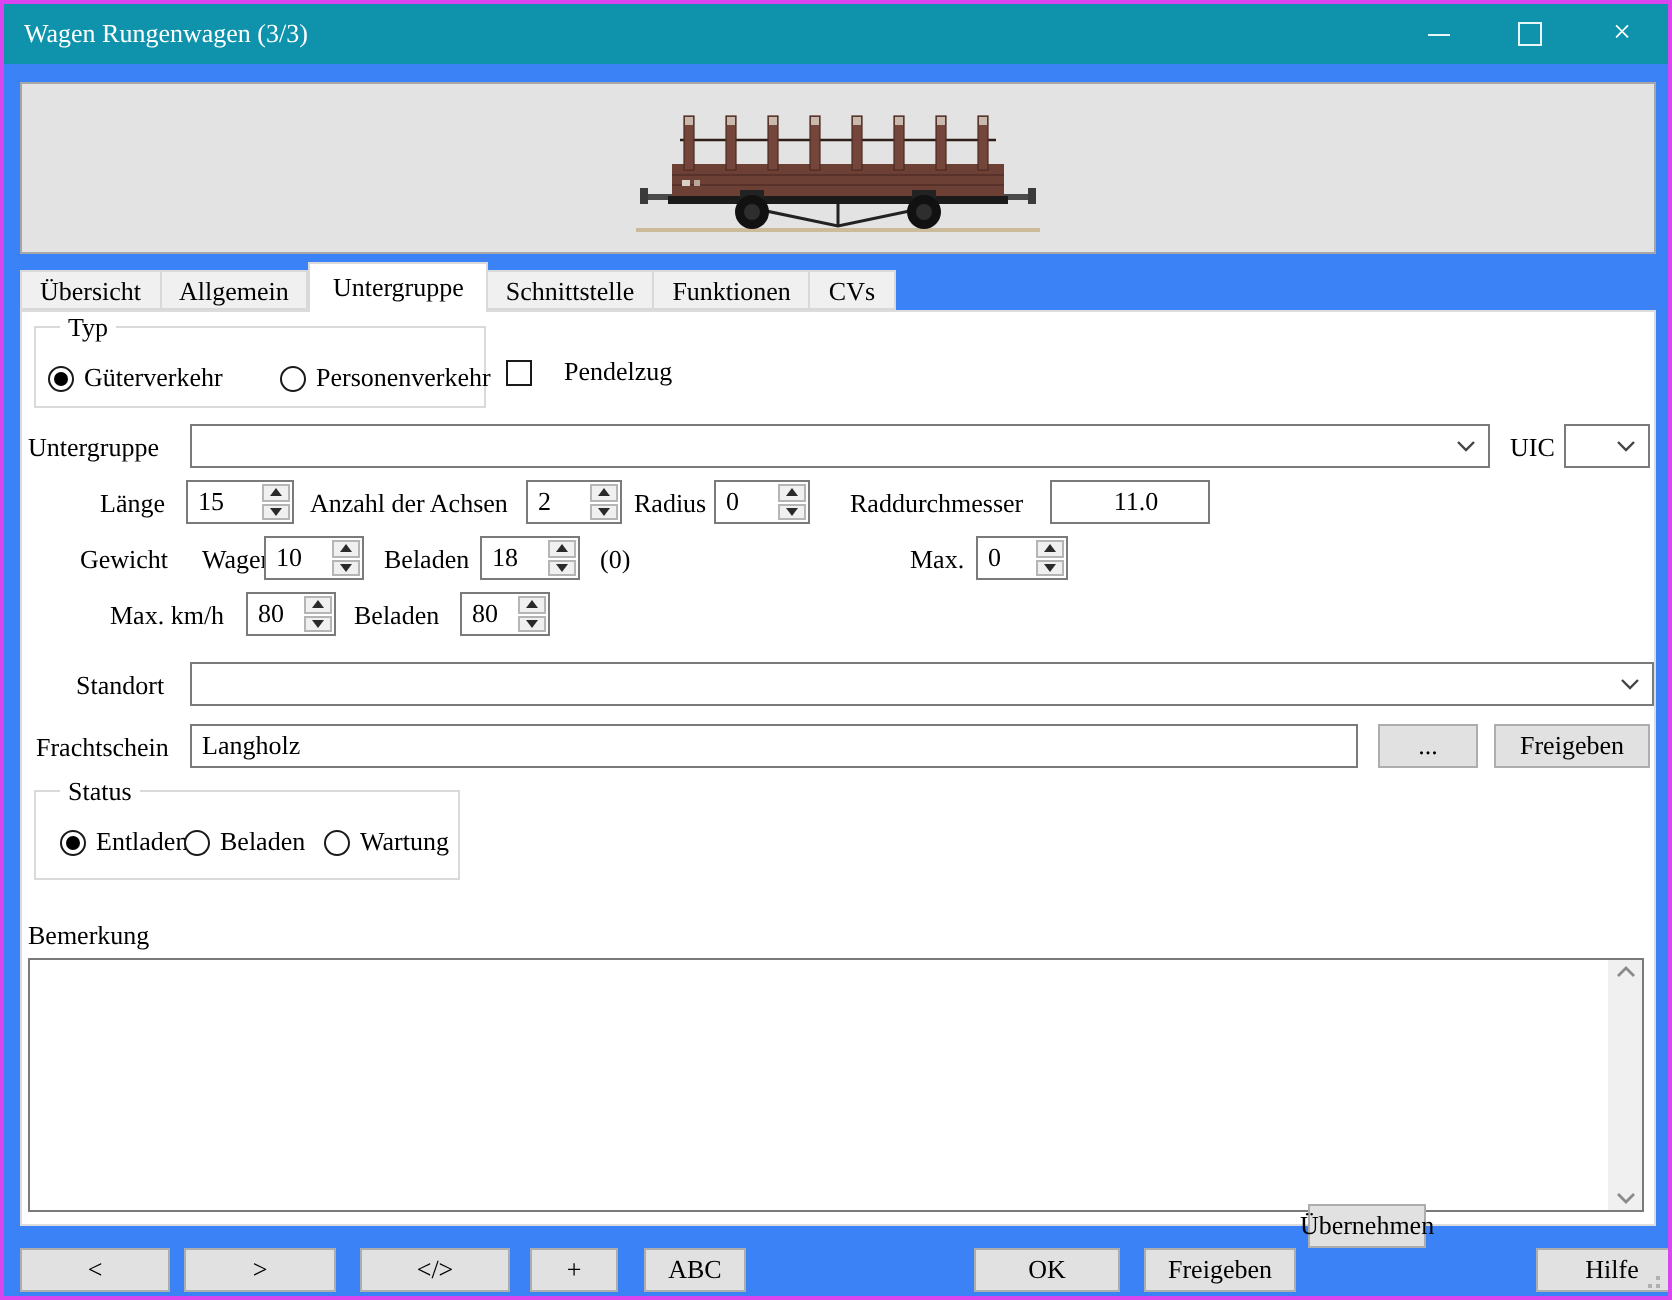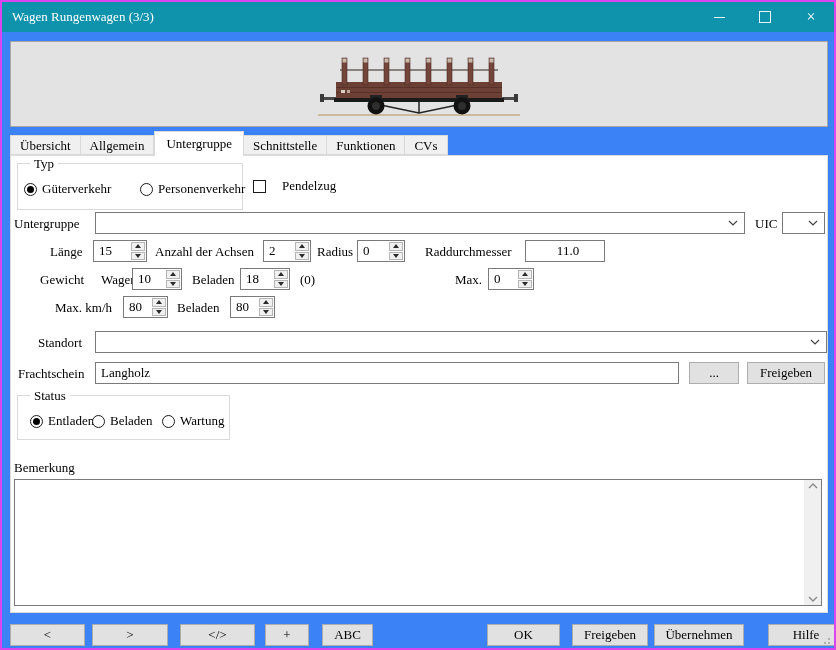--- a/index.html
+++ b/index.html
@@ -124,21 +124,21 @@
 
   <div class="tabs">
     <div class="tab">Übersicht</div>
     <div class="tab">Allgemein</div>
     <div class="tab active">Untergruppe</div>
     <div class="tab">Schnittstelle</div>
     <div class="tab">Funktionen</div>
     <div class="tab">CVs</div>
   </div>
 
-  <div class="gb" style="left:15px;top:161px;width:226px;height:47px;">
+  <div class="gb" style="left:15px;top:161px;width:226px;height:41px;">
     <span class="legend">Typ</span>
   </div>
   <div class="radio sel" style="left:22px;top:179px;">
     <span class="circle"></span>
     <span class="rlbl">Güterverkehr</span>
   </div>
   <div class="radio" style="left:138px;top:179px;">
     <span class="circle"></span>
     <span class="rlbl">Personenverkehr</span>
   </div>
@@ -311,21 +311,21 @@
     </div>
   </div>
 
   <div class="btn" style="left:8px;top:622px;width:75px;">&lt;</div>
   <div class="btn" style="left:90px;top:622px;width:76px;">&gt;</div>
   <div class="btn" style="left:178px;top:622px;width:75px;">&lt;/&gt;</div>
   <div class="btn" style="left:263px;top:622px;width:44px;">+</div>
   <div class="btn" style="left:320px;top:622px;width:51px;">ABC</div>
   <div class="btn" style="left:485px;top:622px;width:73px;">OK</div>
   <div class="btn" style="left:570px;top:622px;width:76px;">Freigeben</div>
-  <div class="btn" style="left:652px;top:622px;width:90px;">Übernehmen</div>
+  <div class="btn" style="left:652px;top:600px;width:59px;">Übernehmen</div>
   <div class="btn" style="left:766px;top:622px;width:76px;">Hilfe</div>
 
   <div class="grip">
     <i style="right:0;bottom:0;position:absolute;"></i>
     <i style="right:0;bottom:4px;position:absolute;"></i>
     <i style="right:4px;bottom:0;position:absolute;"></i>
   </div>
 
 </div>
 

